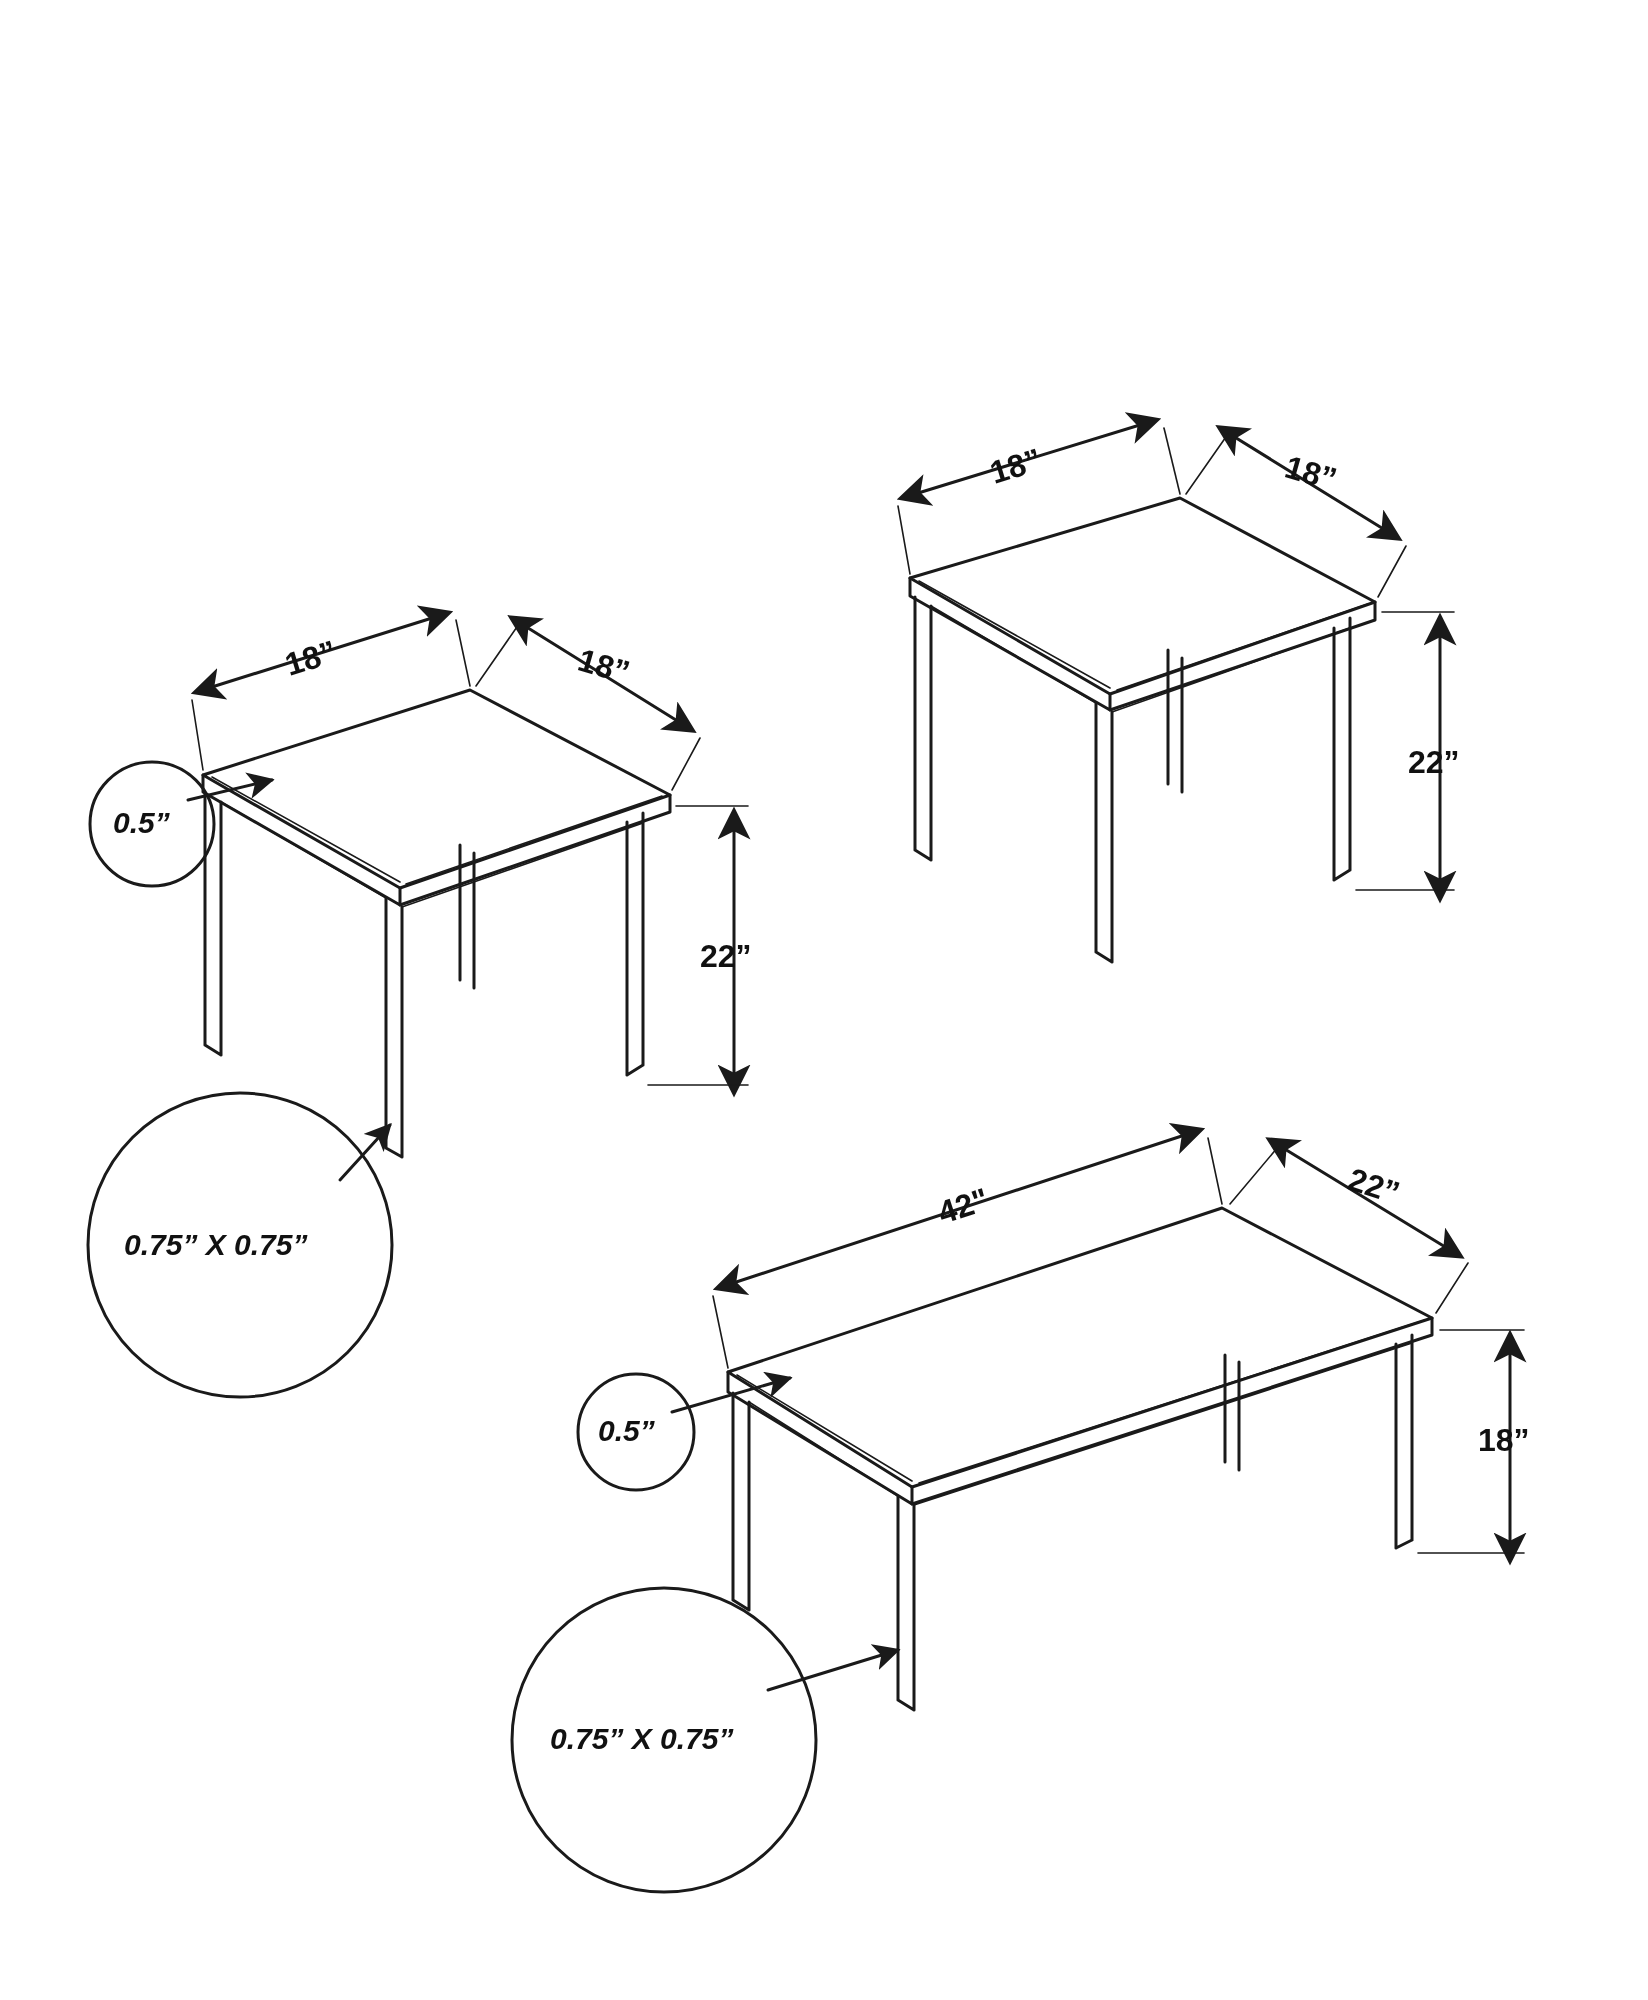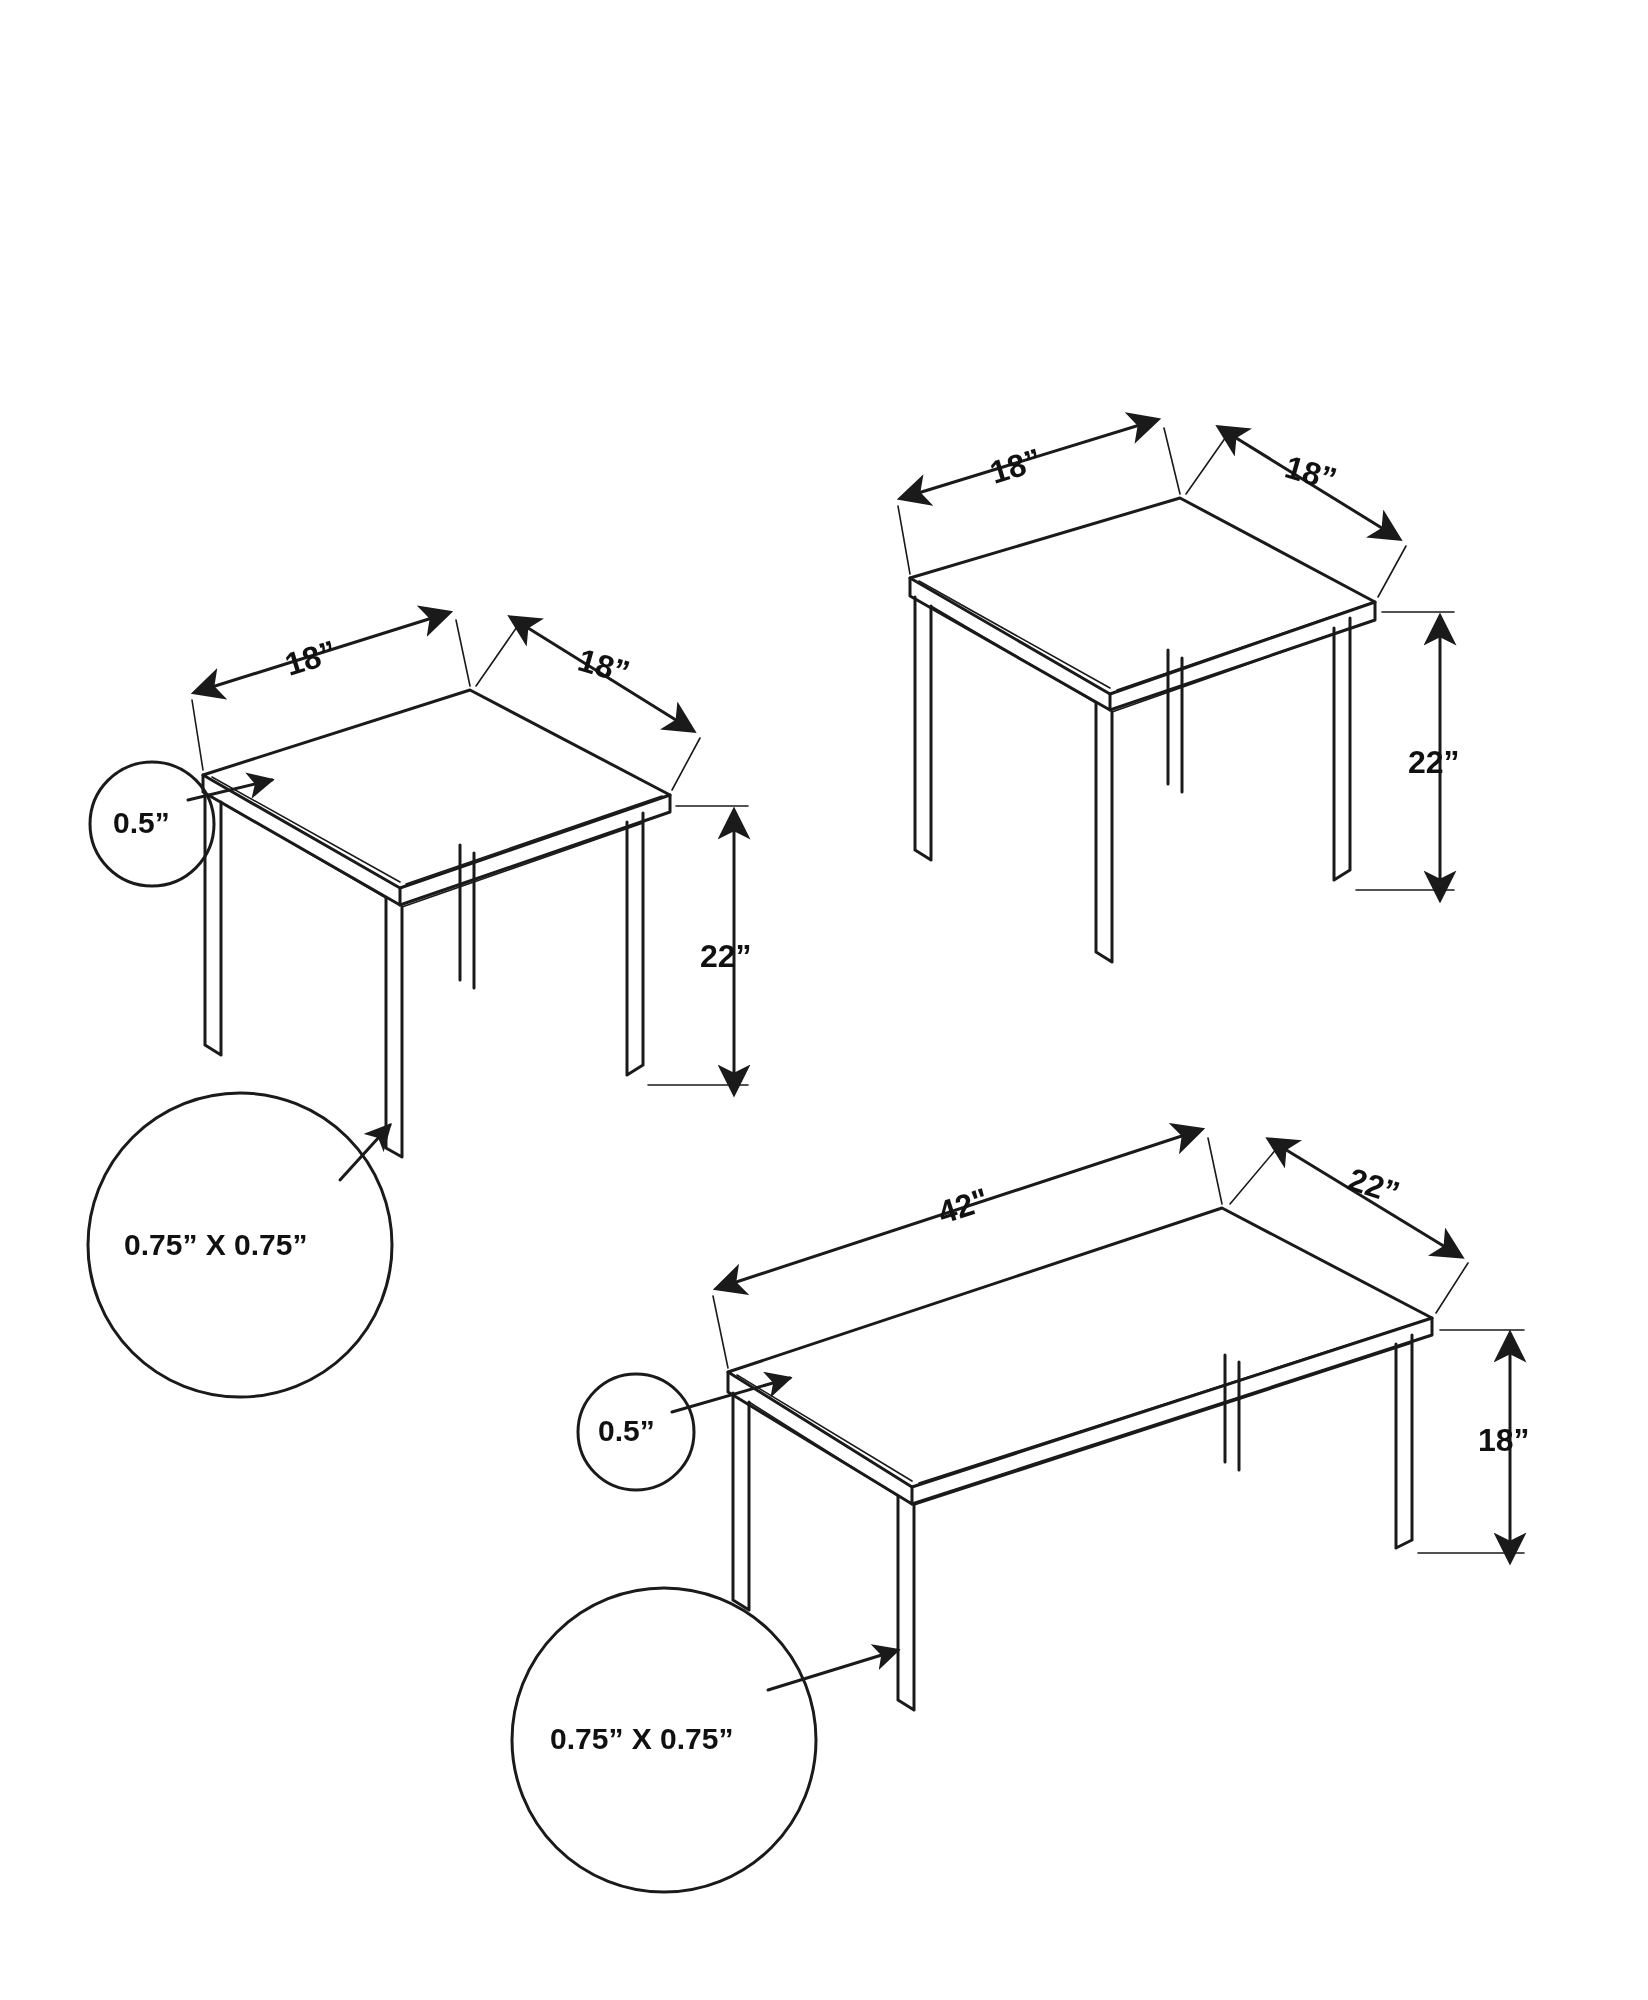--- a/index.html
+++ b/index.html
@@ -28,21 +28,21 @@
     height: 2000px;
   }
   .dimtext {
     position: absolute;
     font-family: "Liberation Sans", sans-serif;
     font-weight: 700;
     color: #111111;
     white-space: nowrap;
     user-select: none;
   }
-  .sz-30 { font-size: 30px; }
+  .sz-30 { font-size: 30px; font-style: italic; }
   .sz-32 { font-size: 32px; }
 </style>
 </head>
 <body>
 
 <div id="sheet">
 
   <svg class="diagram" viewBox="0 0 1648 2000">
     <defs>
       <marker id="arrow" viewBox="0 0 12 12" refX="10" refY="6" markerWidth="11" markerHeight="11" orient="auto-start-reverse">

